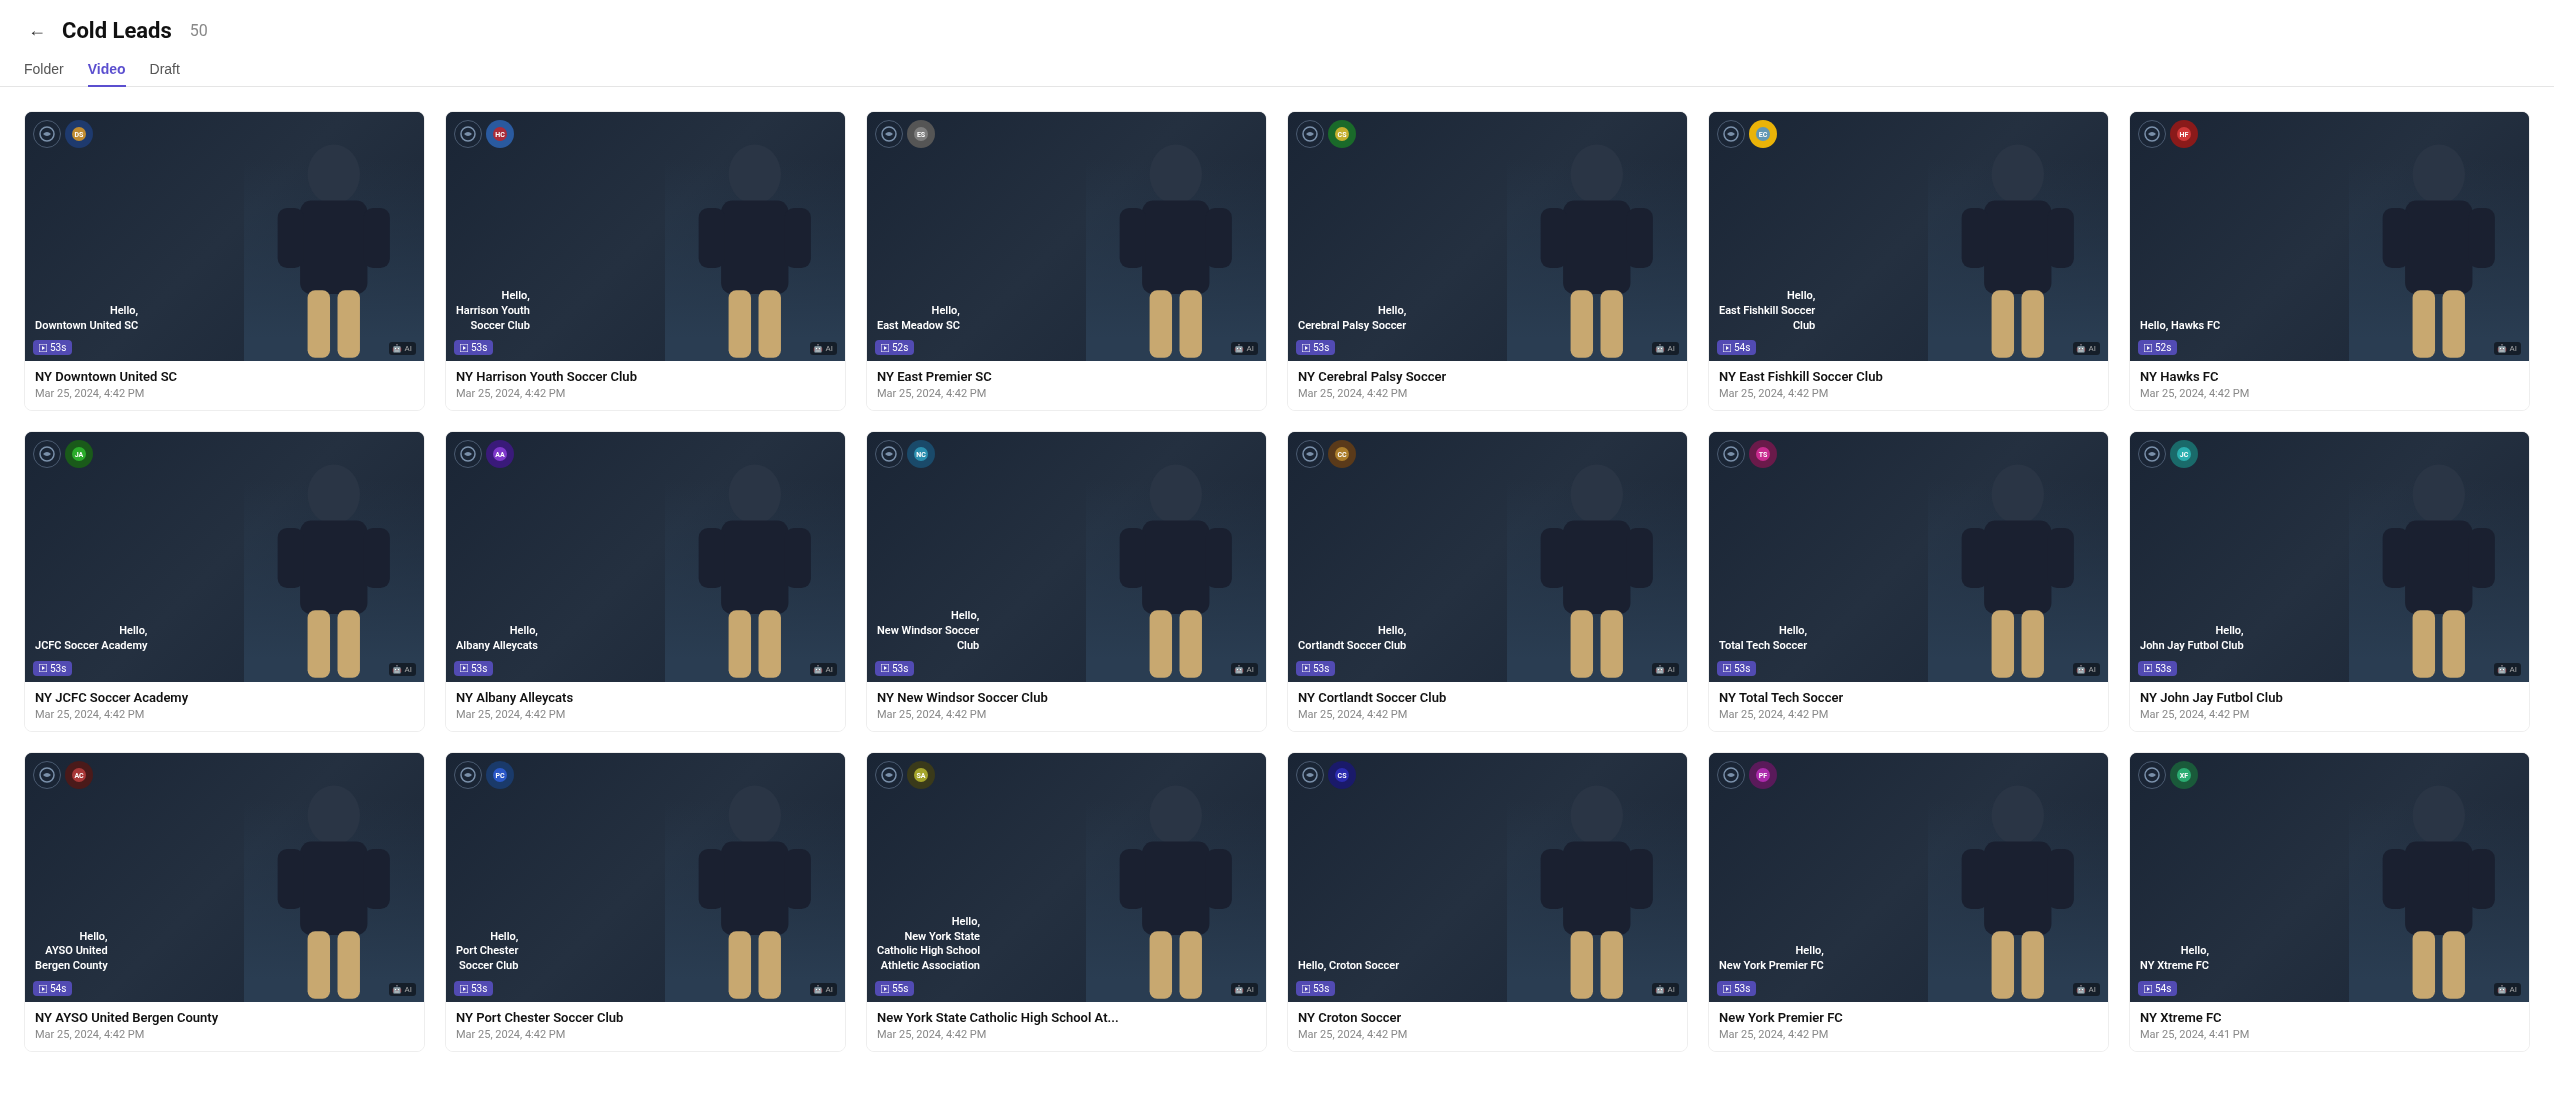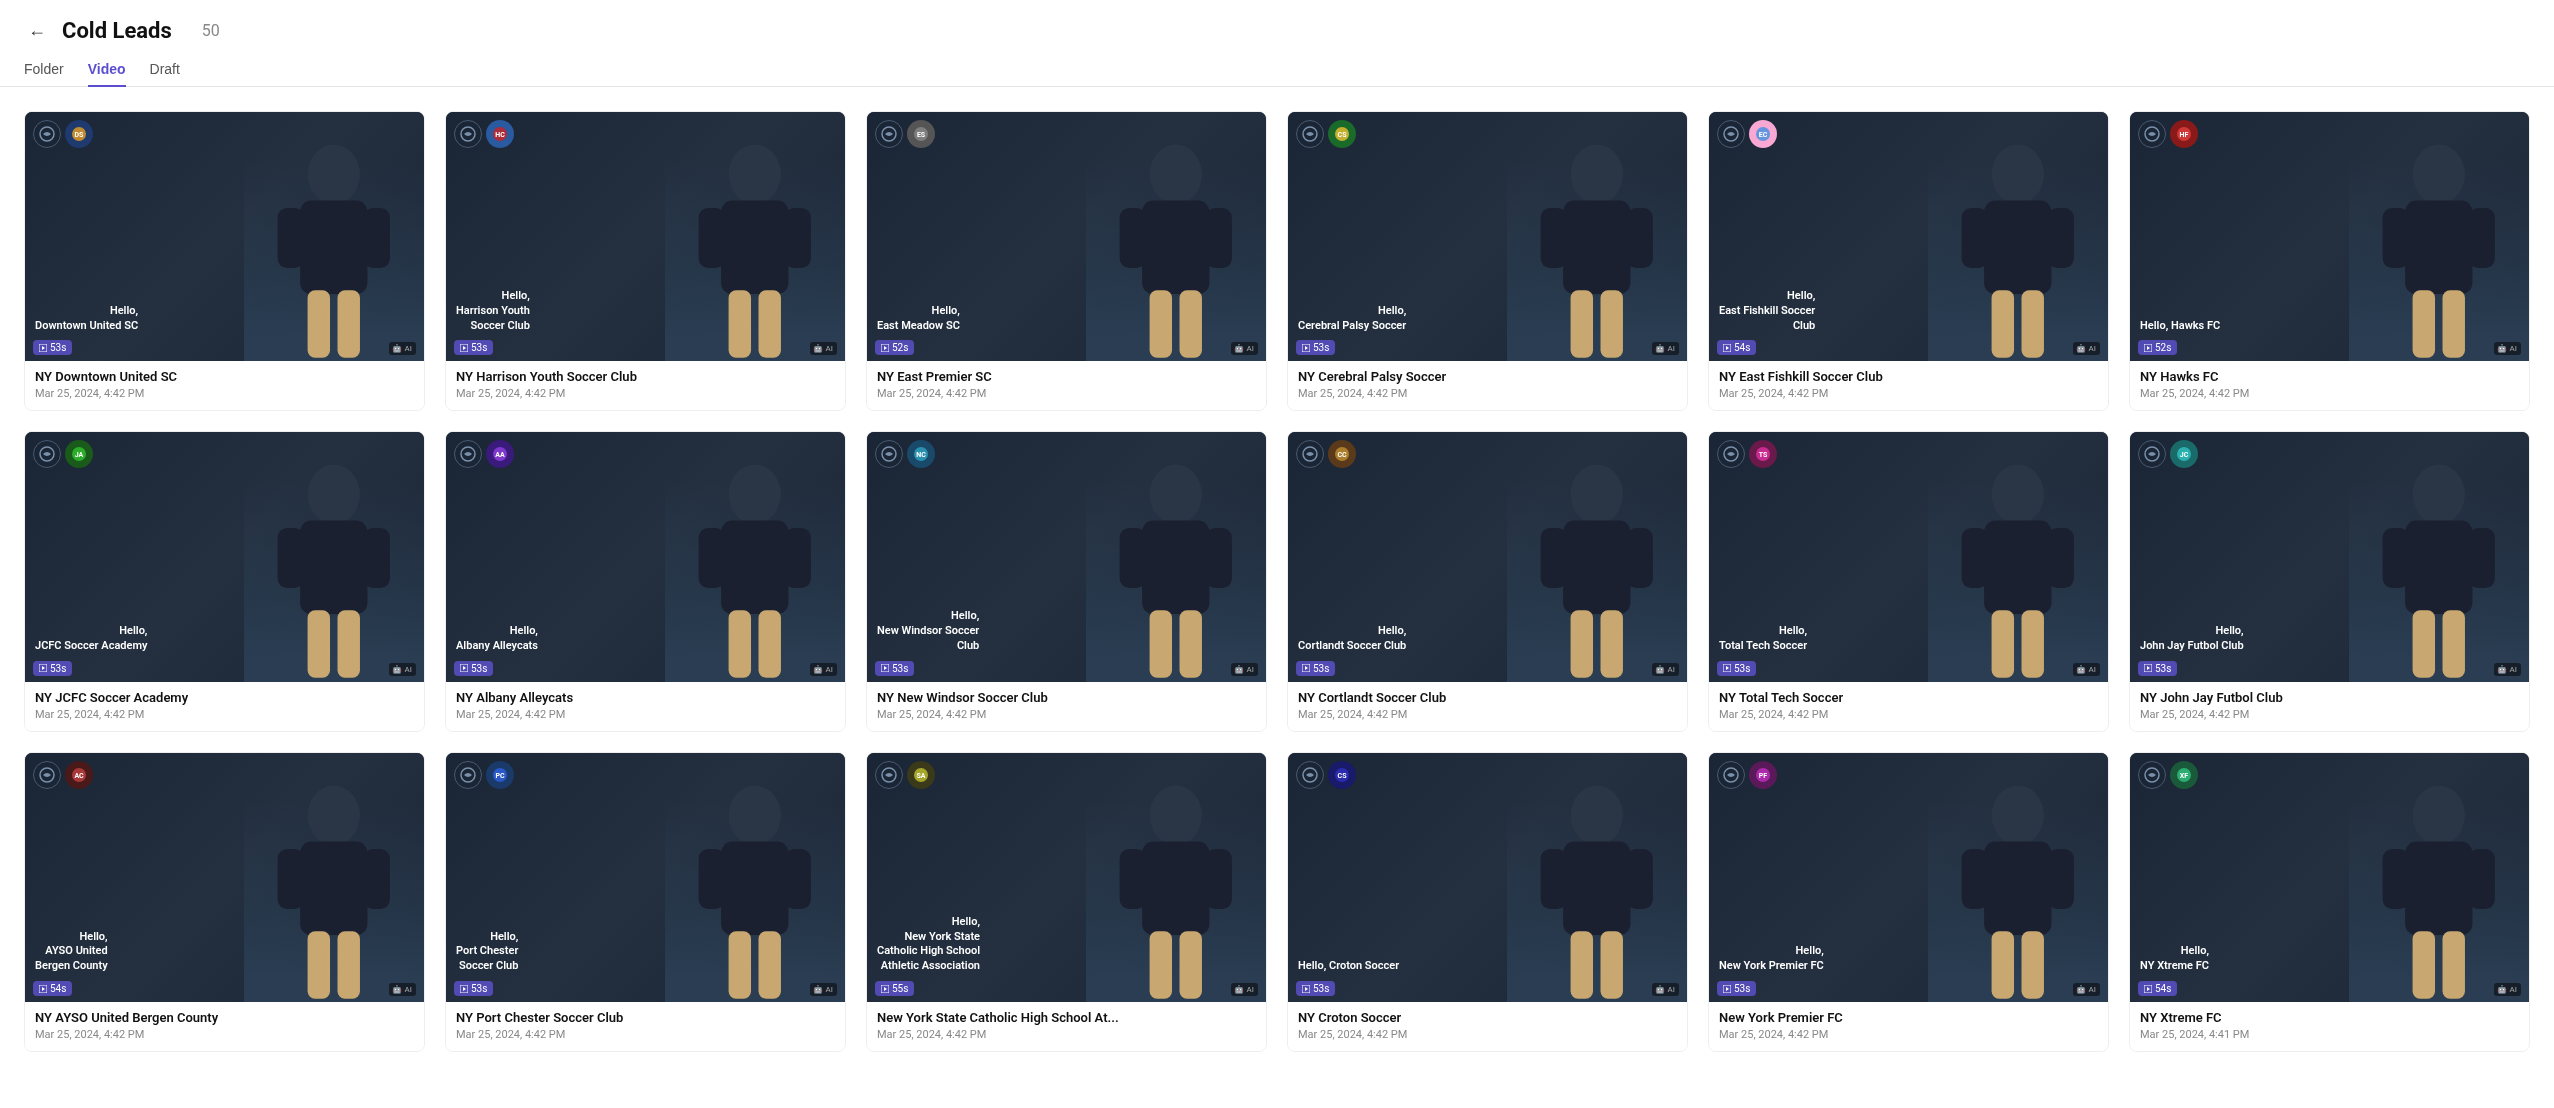--- a/index.html
+++ b/index.html
@@ -31,21 +31,21 @@
     .page-title {
       font-size: 22px;
       font-weight: 700;
       color: #111;
     }
 
     .count-badge {
       font-size: 16px;
       color: #888;
       font-weight: 400;
-      margin-left: 18px;
+      margin-left: 6px;
     }
 
     .tabs {
       display: flex;
       gap: 24px;
       padding: 0 24px;
       border-bottom: 1px solid #e5e5e5;
       margin-bottom: 16px;
     }
 
@@ -413,21 +413,21 @@
     <div class="card">
     <div class="thumb">
       <div class="thumb-bg"></div>
       <div class="thumb-logos">
         <div class="logo-circle brand" style="background:#1a2535;border:1px solid #4a5a70;">
           <svg width="18" height="18" viewBox="0 0 18 18">
               <circle cx="9" cy="9" r="7" fill="none" stroke="#7a90aa" stroke-width="1.5"></circle>
               <path d="M5 9 Q9 5 13 9 Q9 13 5 9Z" fill="#7a90aa"></path>
             </svg>
         </div>
-        <div class="logo-circle" style="background:#f9a8d4;">
+        <div class="logo-circle" style="background:#eab308;">
           <svg width="18" height="18" viewBox="0 0 18 18">
               <circle cx="9" cy="9" r="7" fill="#4090e0" opacity="0.8"></circle>
               <text x="9" y="12" text-anchor="middle" font-size="7" fill="white" font-weight="bold">EC</text>
             </svg>
         </div>
       </div>
       <div class="thumb-text">
           <div>Hello,</div>
           <div>East Fishkill Soccer</div>
           <div>Club</div>

